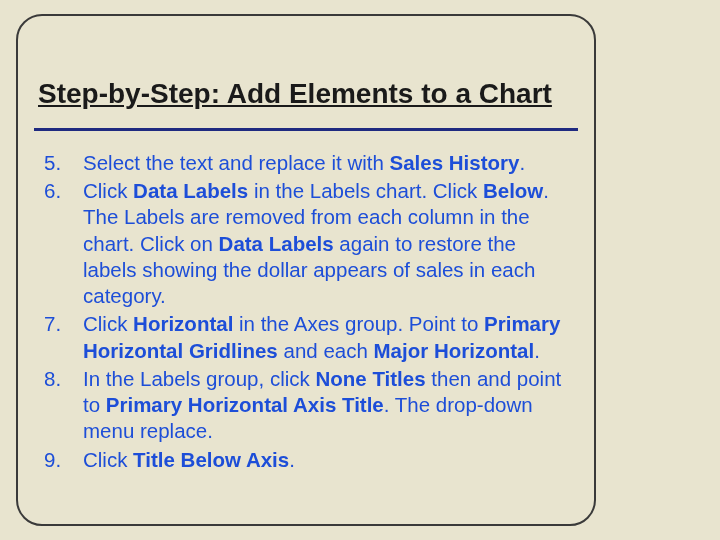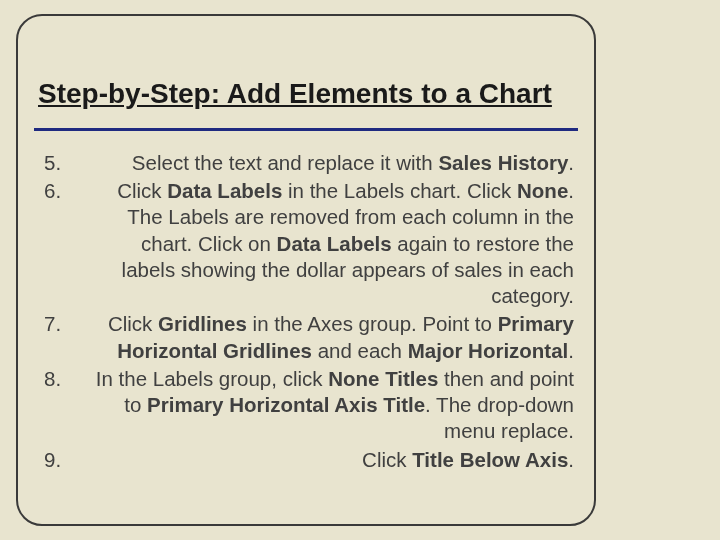--- a/index.html
+++ b/index.html
@@ -46,22 +46,21 @@
     height: 0;
     border-top: 3px solid #1f2a80;
   }
   .content {
     position: absolute;
     top: 150px;
     left: 38px;
     right: 38px;
     font-size: 20.5px;
     line-height: 1.28;
-    color: #404040;
-    text-align: right;
+    color: #1d4ed8;
   }
   ol.steps {
     margin: 0;
     padding: 0;
     list-style: none;
     counter-reset: step var(--start-minus-one, 4);
   }
   ol.steps > li {
     counter-increment: step;
     position: relative;
@@ -79,19 +78,19 @@
 </head>
 <body>
 
 <div class="slide">
   <div class="frame"></div>
   <div class="heading">Step-by-Step: Add Elements to a Chart</div>
   <div class="rule"></div>
   <div class="content">
     <ol class="steps" id="steps" style="--start-minus-one: 4;">
         <li><span>Select the text and replace it with </span><span class="b">Sales History</span><span>.</span></li>
-        <li><span>Click </span><span class="b">Data Labels</span><span> in the Labels chart. Click </span><span class="b">None</span><span>. The Labels are removed from each column in the chart. Click on </span><span class="b">Data Labels</span><span> again to restore the labels showing the dollar appears of sales in each category.</span></li>
-        <li><span>Click </span><span class="b">Gridlines</span><span> in the Axes group. Point to </span><span class="b">Primary Horizontal Gridlines</span><span> and each </span><span class="b">Major Horizontal</span><span>.</span></li>
+        <li><span>Click </span><span class="b">Data Labels</span><span> in the Labels chart. Click </span><span class="b">Below</span><span>. The Labels are removed from each column in the chart. Click on </span><span class="b">Data Labels</span><span> again to restore the labels showing the dollar appears of sales in each category.</span></li>
+        <li><span>Click </span><span class="b">Horizontal</span><span> in the Axes group. Point to </span><span class="b">Primary Horizontal Gridlines</span><span> and each </span><span class="b">Major Horizontal</span><span>.</span></li>
         <li><span>In the Labels group, click </span><span class="b">None Titles</span><span> then and point to </span><span class="b">Primary Horizontal Axis Title</span><span>. The drop-down menu replace.</span></li>
         <li><span>Click </span><span class="b">Title Below Axis</span><span>.</span></li>
       </ol>
   </div>
 </div>
 
 </body></html>

